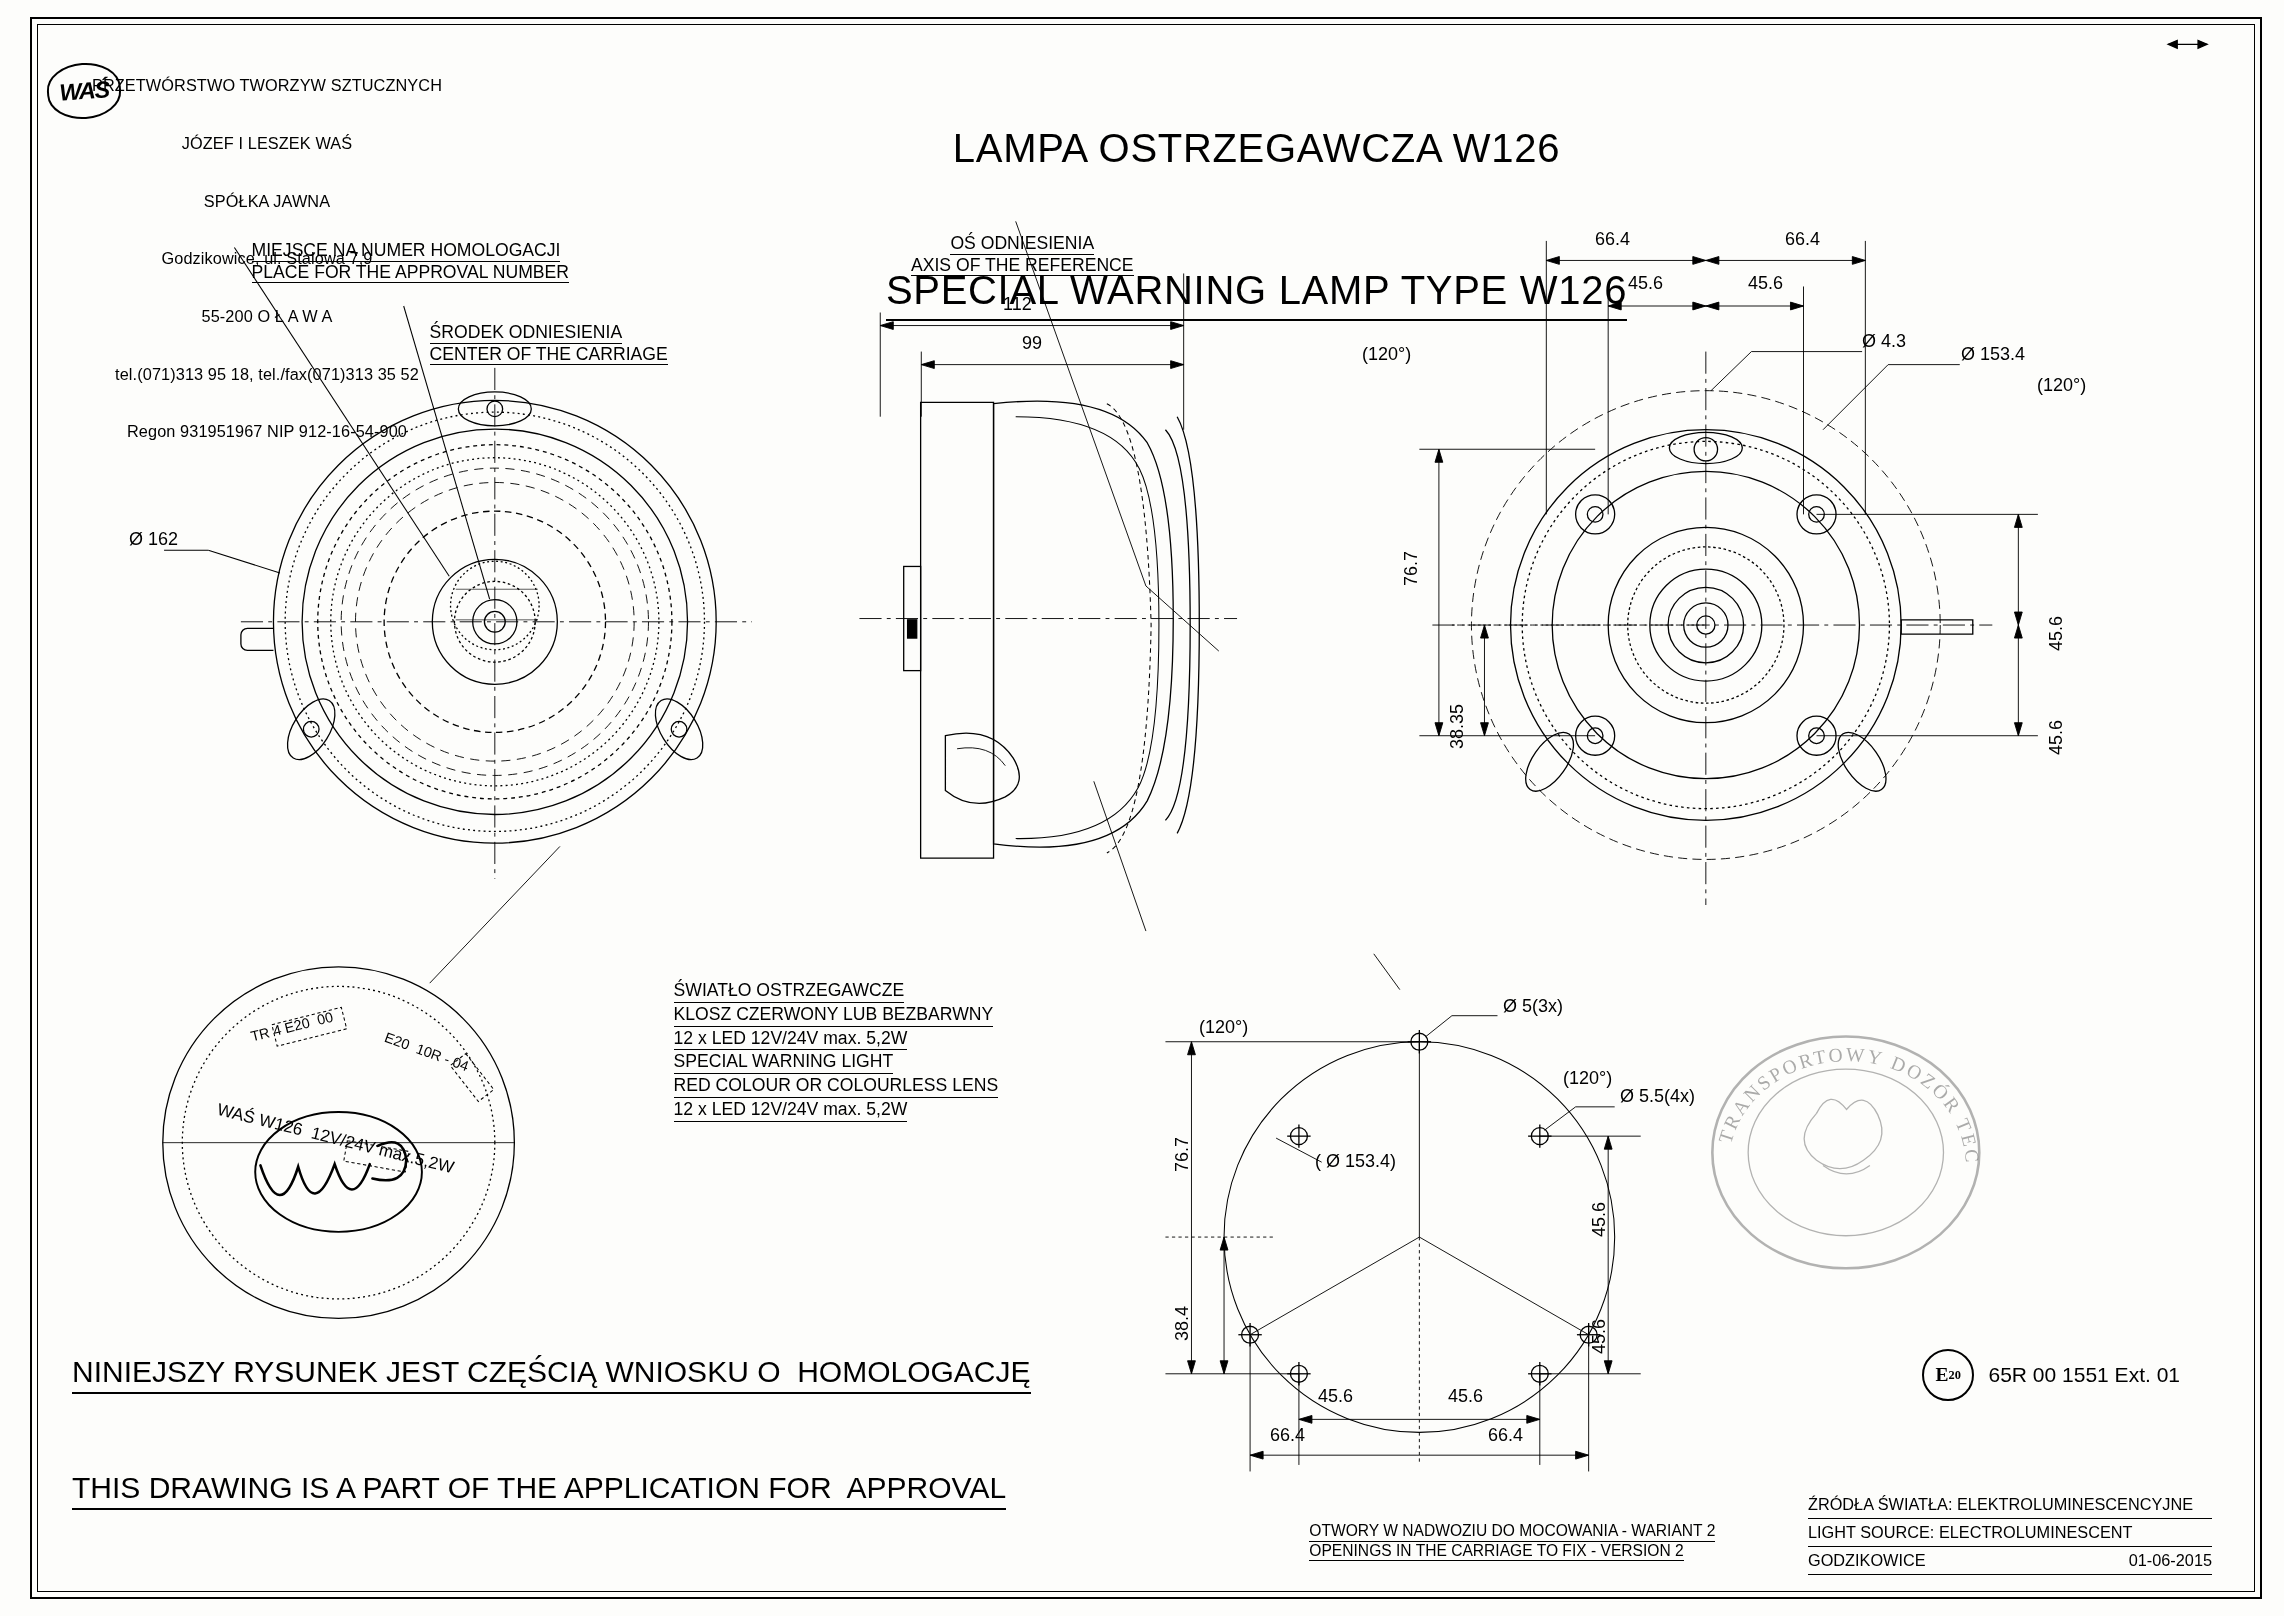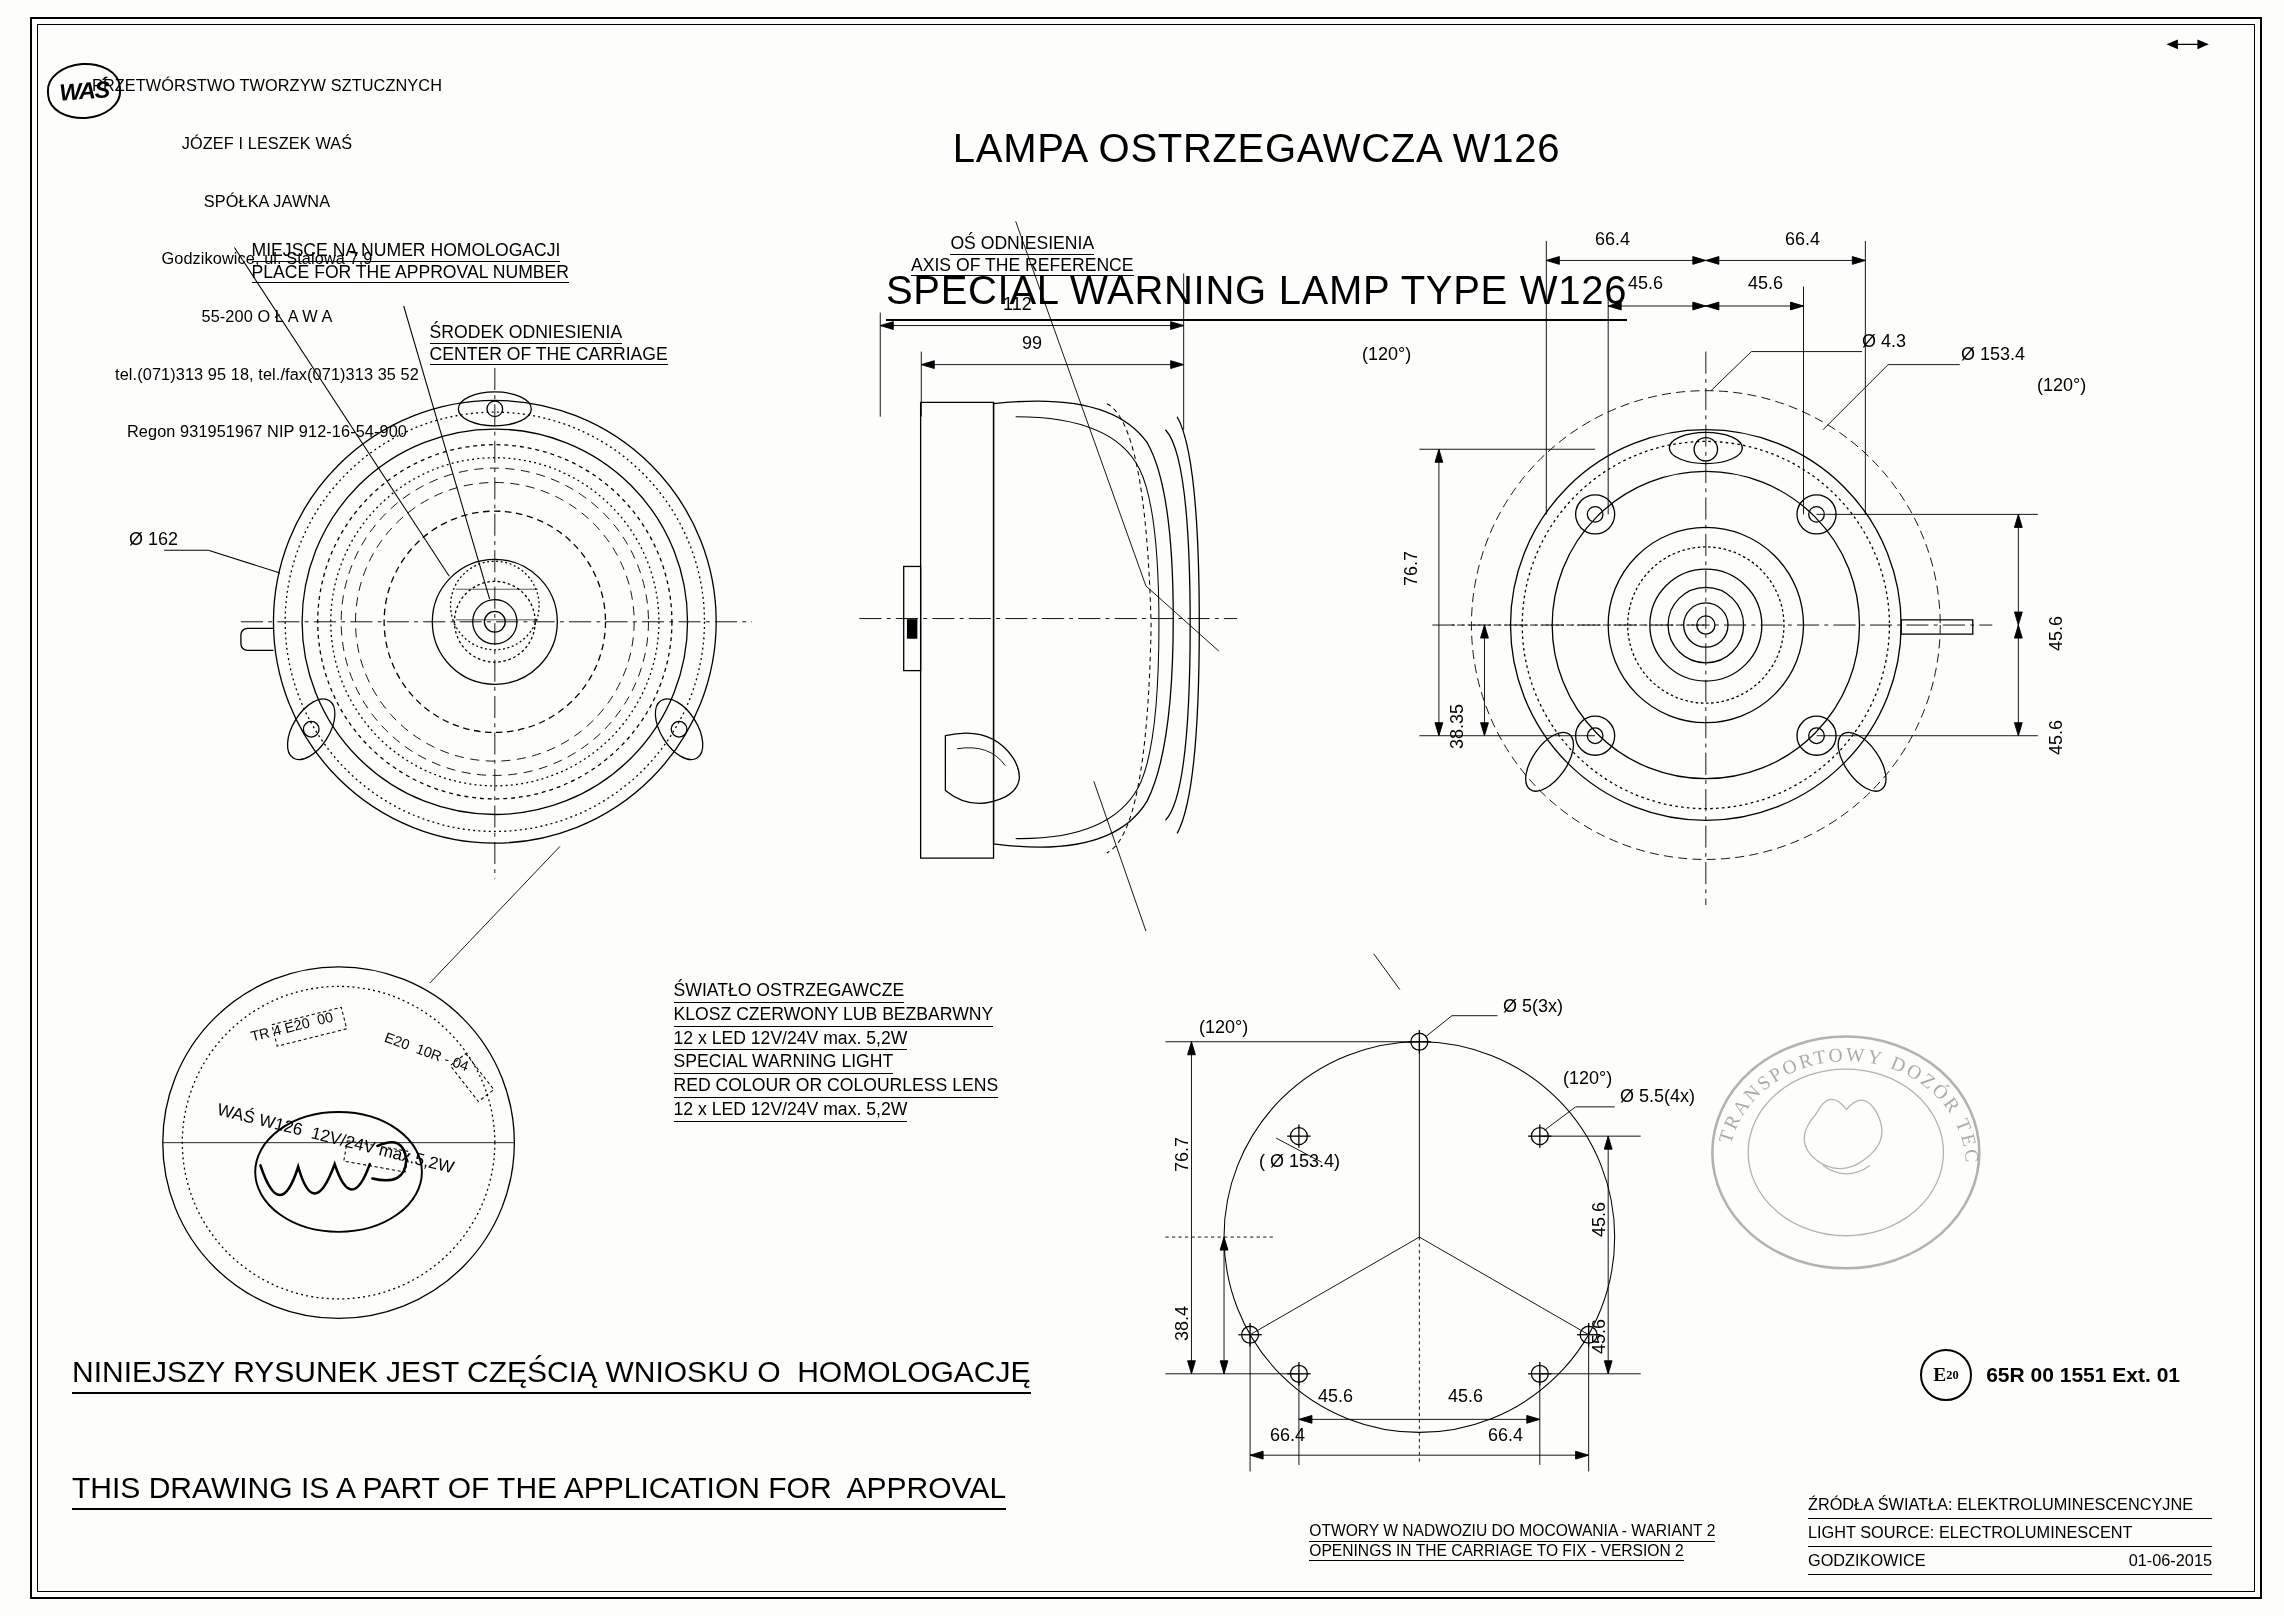--- a/index.html
+++ b/index.html
@@ -54,21 +54,21 @@
   .rb div.last { display:flex; justify-content:space-between; }
 
   
   .emark { right:104px; bottom:215px; display:flex; align-items:center; gap:14.3px; }
   .ecircle {
     width:48px; height:48px; border:2px solid #000; border-radius:50%;
     display:flex; align-items:center; justify-content:center;
     font-size:19.5px; font-weight:bold; font-family:"Liberation Serif", serif;
   }
   .ecircle sub { font-size:12.4px; }
-  .enum { font-size:21px; font-weight:bold; }
+  .enum { font-size:21px; font-weight:normal; }
 
   
   svg.draw { position:absolute; left:0; top:0; width:2284px; height:1616px; pointer-events:none; }
 
   .txtbox { font-size:17.6px; line-height:1.3; }
   .txtbox div { white-space:nowrap; }
   .ul { border-bottom:1.3px solid #000; display:inline-block; }
 </style>
 </head>
 <body>
@@ -423,21 +423,21 @@
   <div class="t lbl3" style="left:388px; top:1029px; transform:rotate(20deg); transform-origin:left top;">E20  10R - 04</div>
   <div class="t lbl3" style="left:220px; top:1100px; transform:rotate(14deg); transform-origin:left top; font-size:17px;">WAŚ W126  12V/24V max.5,2W</div>
 
   <div class="t lbl2" style="left:1292px; top:1504px;">
     <div class="ul">OTWORY W NADWOZIU DO MOCOWANIA - WARIANT 2</div>
     <div class="ul">OPENINGS IN THE CARRIAGE TO FIX - VERSION 2</div>
   </div>
 
   <div class="t dim" style="left:1503px; top:996px;">Ø 5(3x)</div>
   <div class="t dim" style="left:1620px; top:1086px;">Ø 5.5(4x)</div>
-  <div class="t dim" style="left:1259px; top:1151px;">( Ø 153.4)</div>
+  <div class="t dim" style="left:1315px; top:1151px;">( Ø 153.4)</div>
   <div class="t dim" style="left:1199px; top:1017px;">(120°)</div>
   <div class="t dim" style="left:1563px; top:1068px;">(120°)</div>
   <div class="t dim" style="left:1172px; top:1172px; transform:rotate(-90deg); transform-origin:left top;">76.7</div>
   <div class="t dim" style="left:1172px; top:1341px; transform:rotate(-90deg); transform-origin:left top;">38.4</div>
   <div class="t dim" style="left:1589px; top:1237px; transform:rotate(-90deg); transform-origin:left top;">45.6</div>
   <div class="t dim" style="left:1589px; top:1354px; transform:rotate(-90deg); transform-origin:left top;">45.6</div>
   <div class="t dim" style="left:1318px; top:1386px;">45.6</div>
   <div class="t dim" style="left:1448px; top:1386px;">45.6</div>
   <div class="t dim" style="left:1270px; top:1425px;">66.4</div>
   <div class="t dim" style="left:1488px; top:1425px;">66.4</div>

